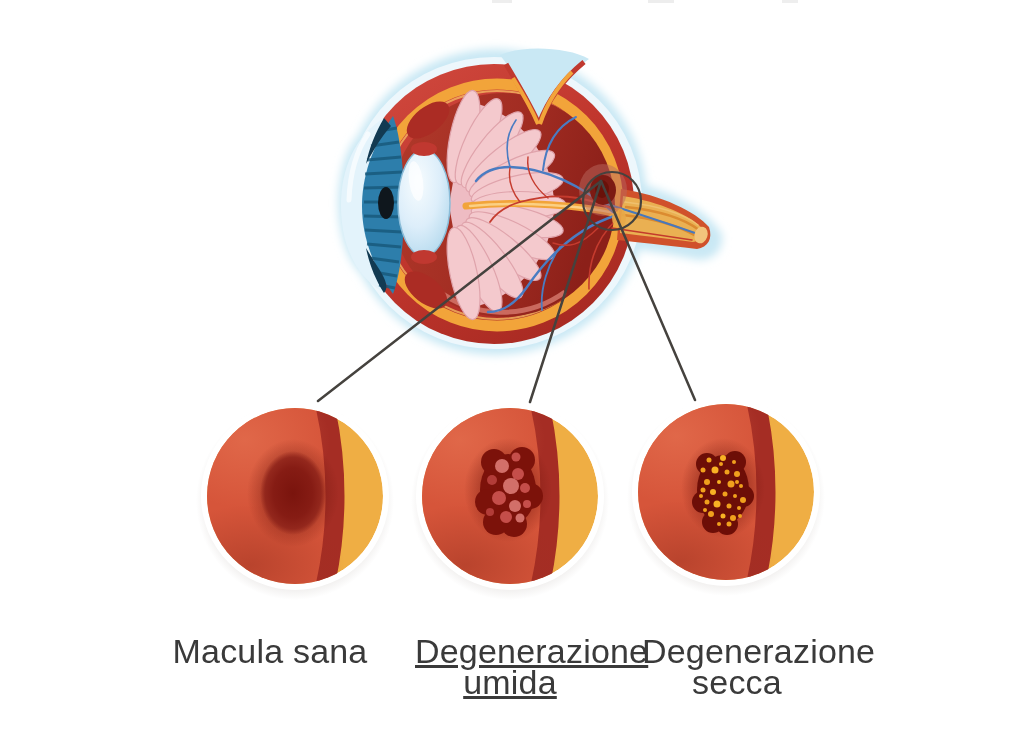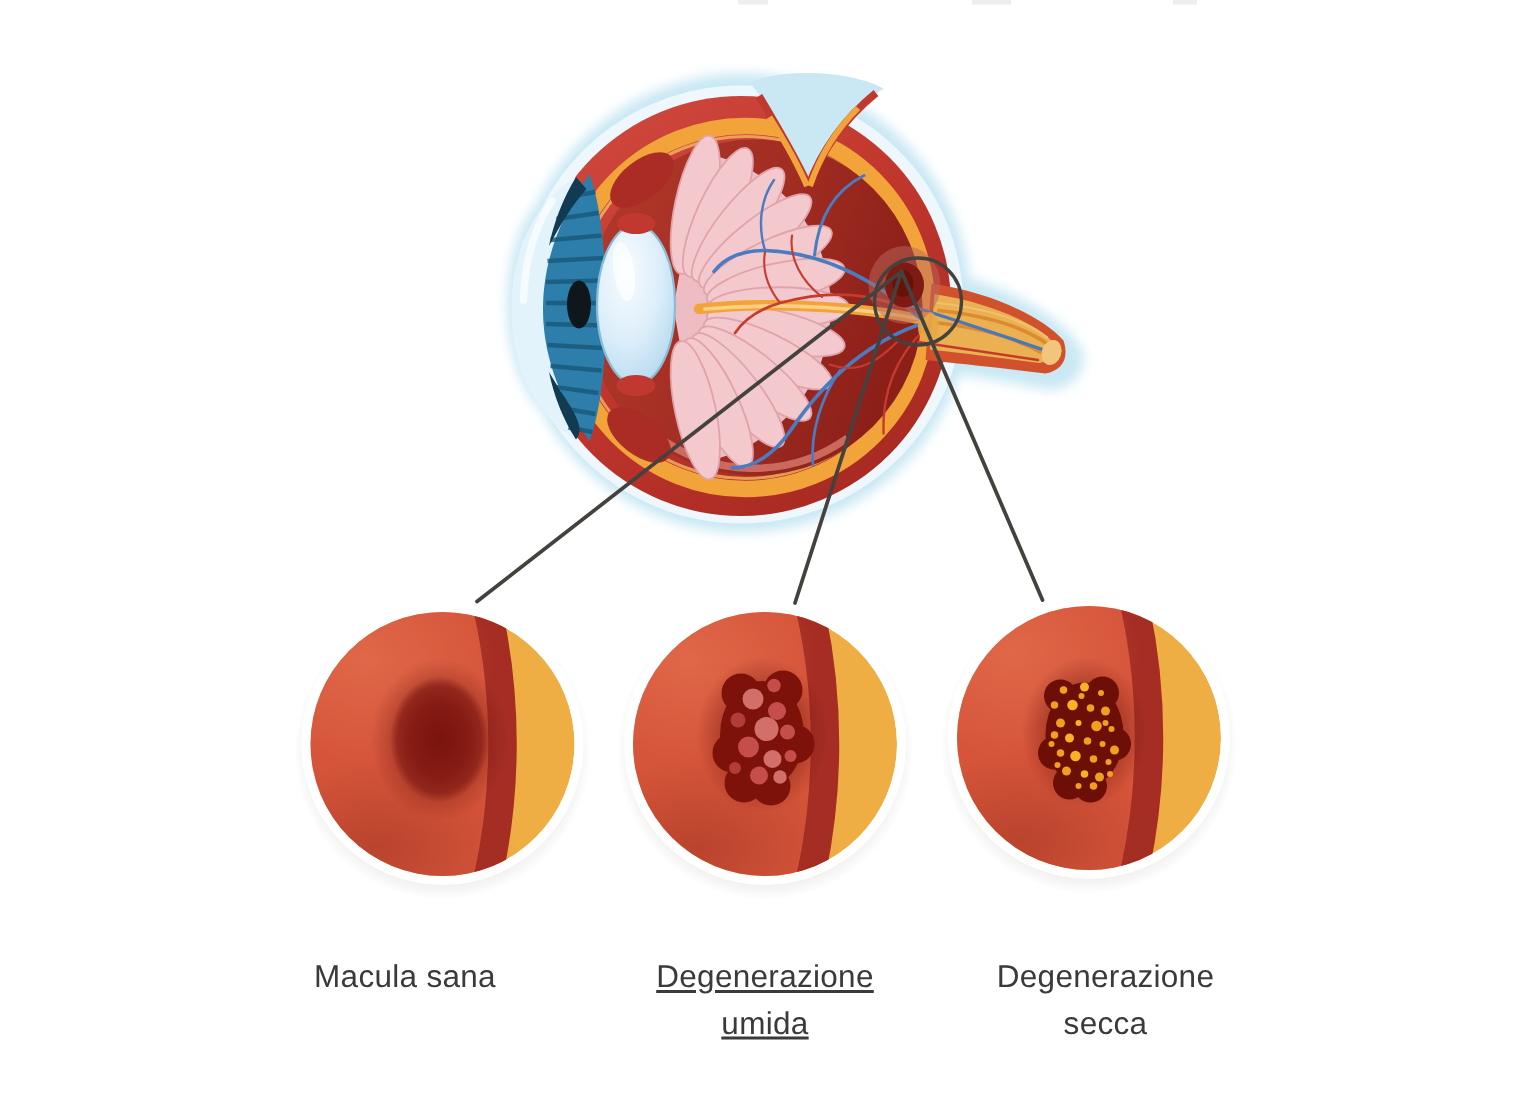--- a/index.html
+++ b/index.html
@@ -1,19 +1,19 @@
 <!DOCTYPE html>
 <html><head>
 <meta charset="utf-8">
 <style>
   html,body{margin:0;padding:0;background:#ffffff;}
   .frame{position:relative;width:1024px;height:729px;background:#ffffff;overflow:hidden;
          font-family:"Liberation Sans",sans-serif;}
   .artwork{position:absolute;left:0;top:0;}
-  .stage-label{position:absolute;text-align:center;font-size:21px;line-height:31px;
+  .stage-label{position:absolute;text-align:center;font-size:34px;line-height:31px;
                color:#3a3a3a;letter-spacing:.2px;}
   .label-1{left:170px;top:636px;width:200px;}
   .label-2{left:415px;top:636px;width:190px;text-decoration:underline;}
   .label-3{left:642px;top:636px;width:190px;}
 </style>
 </head>
 <body>
 
 <div class="frame">
 

